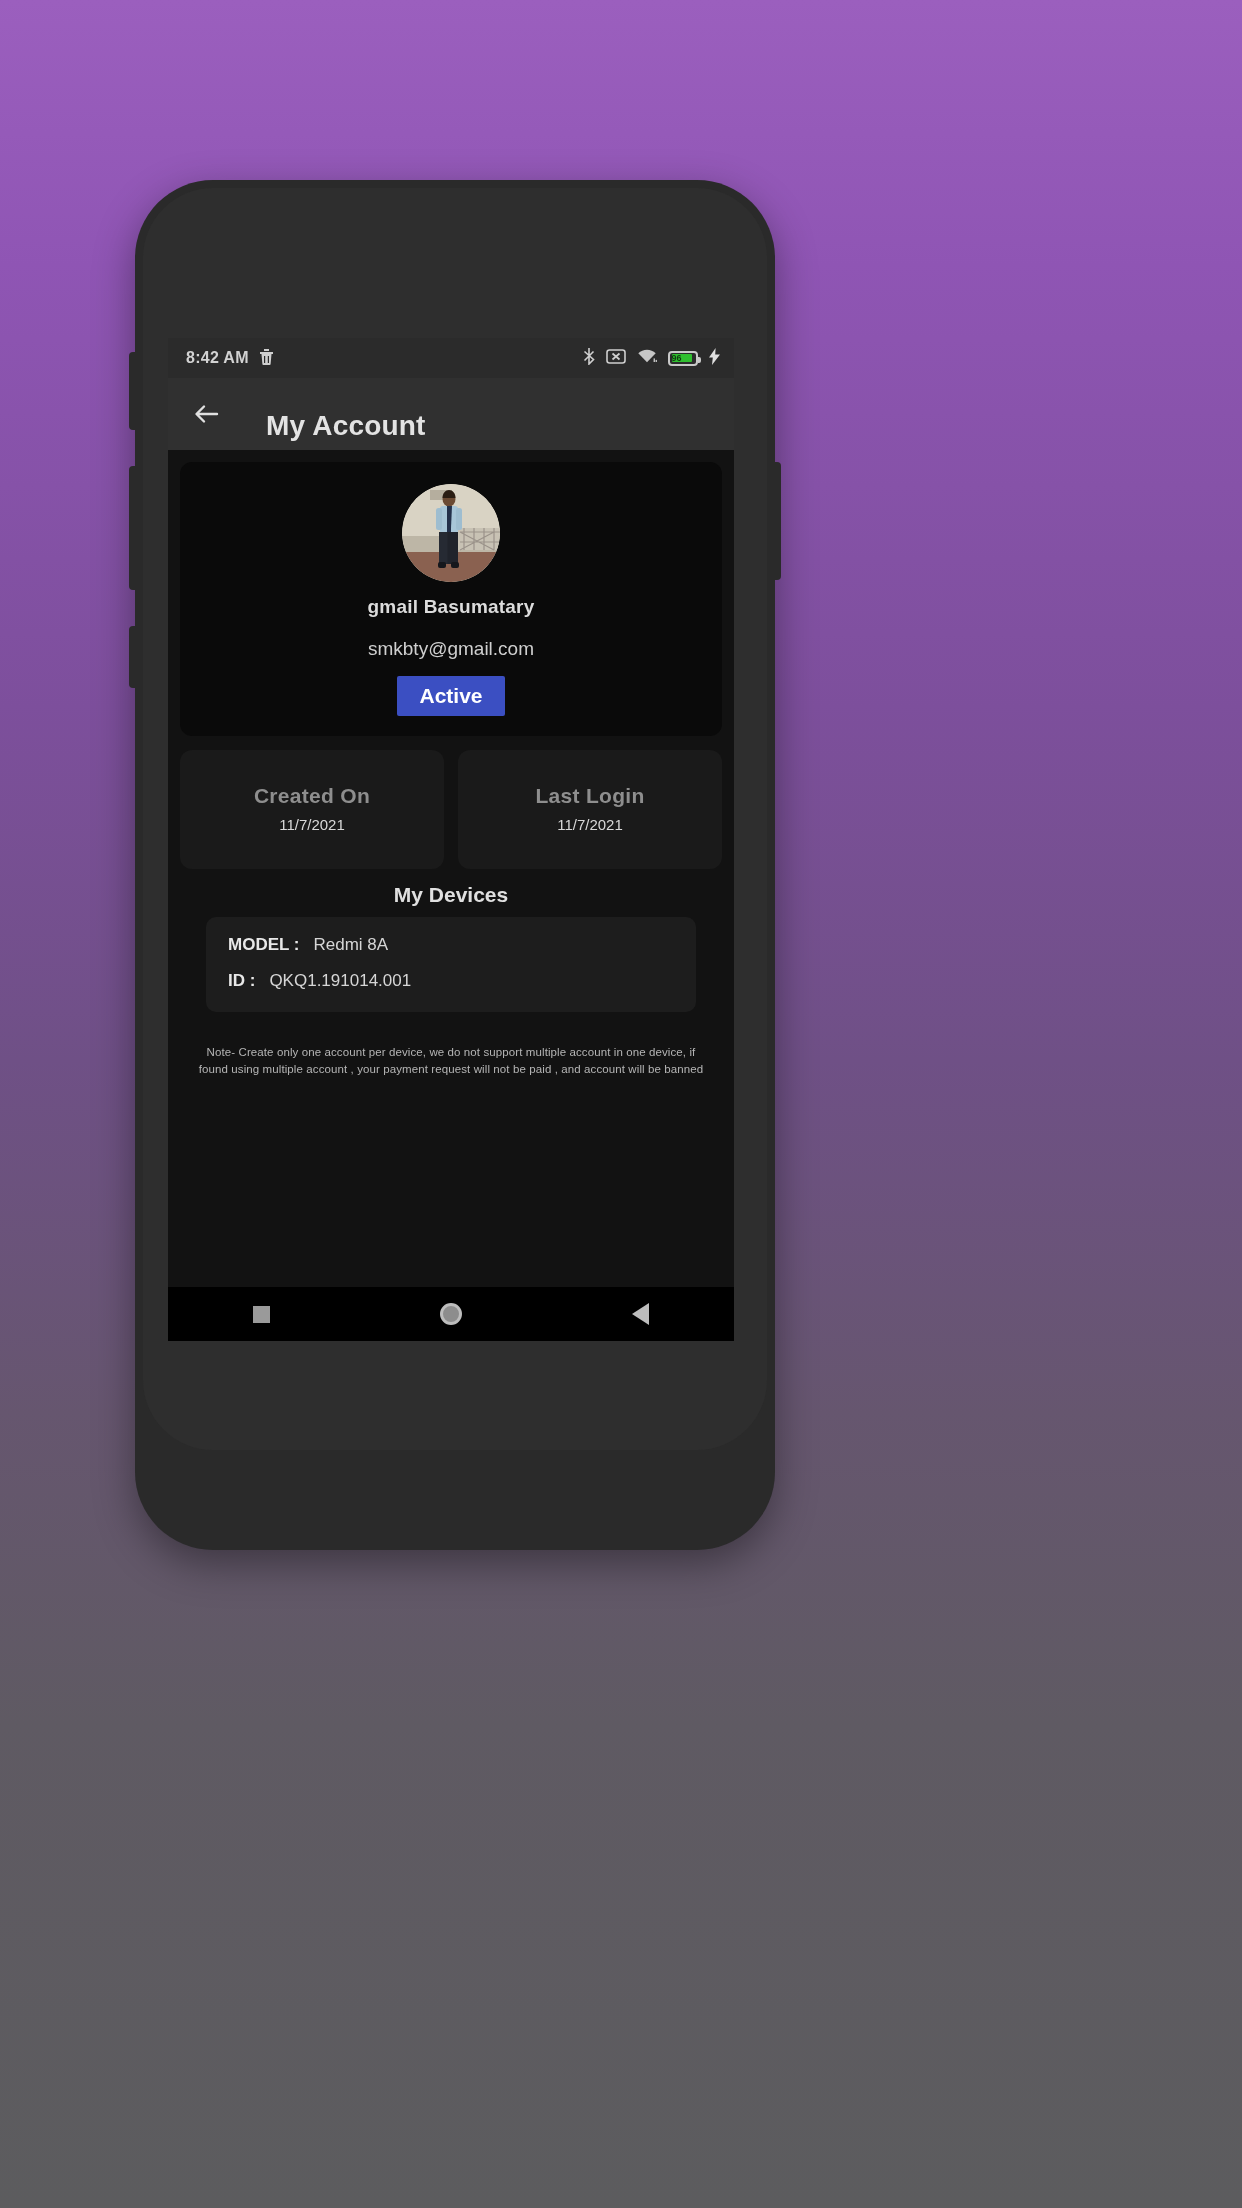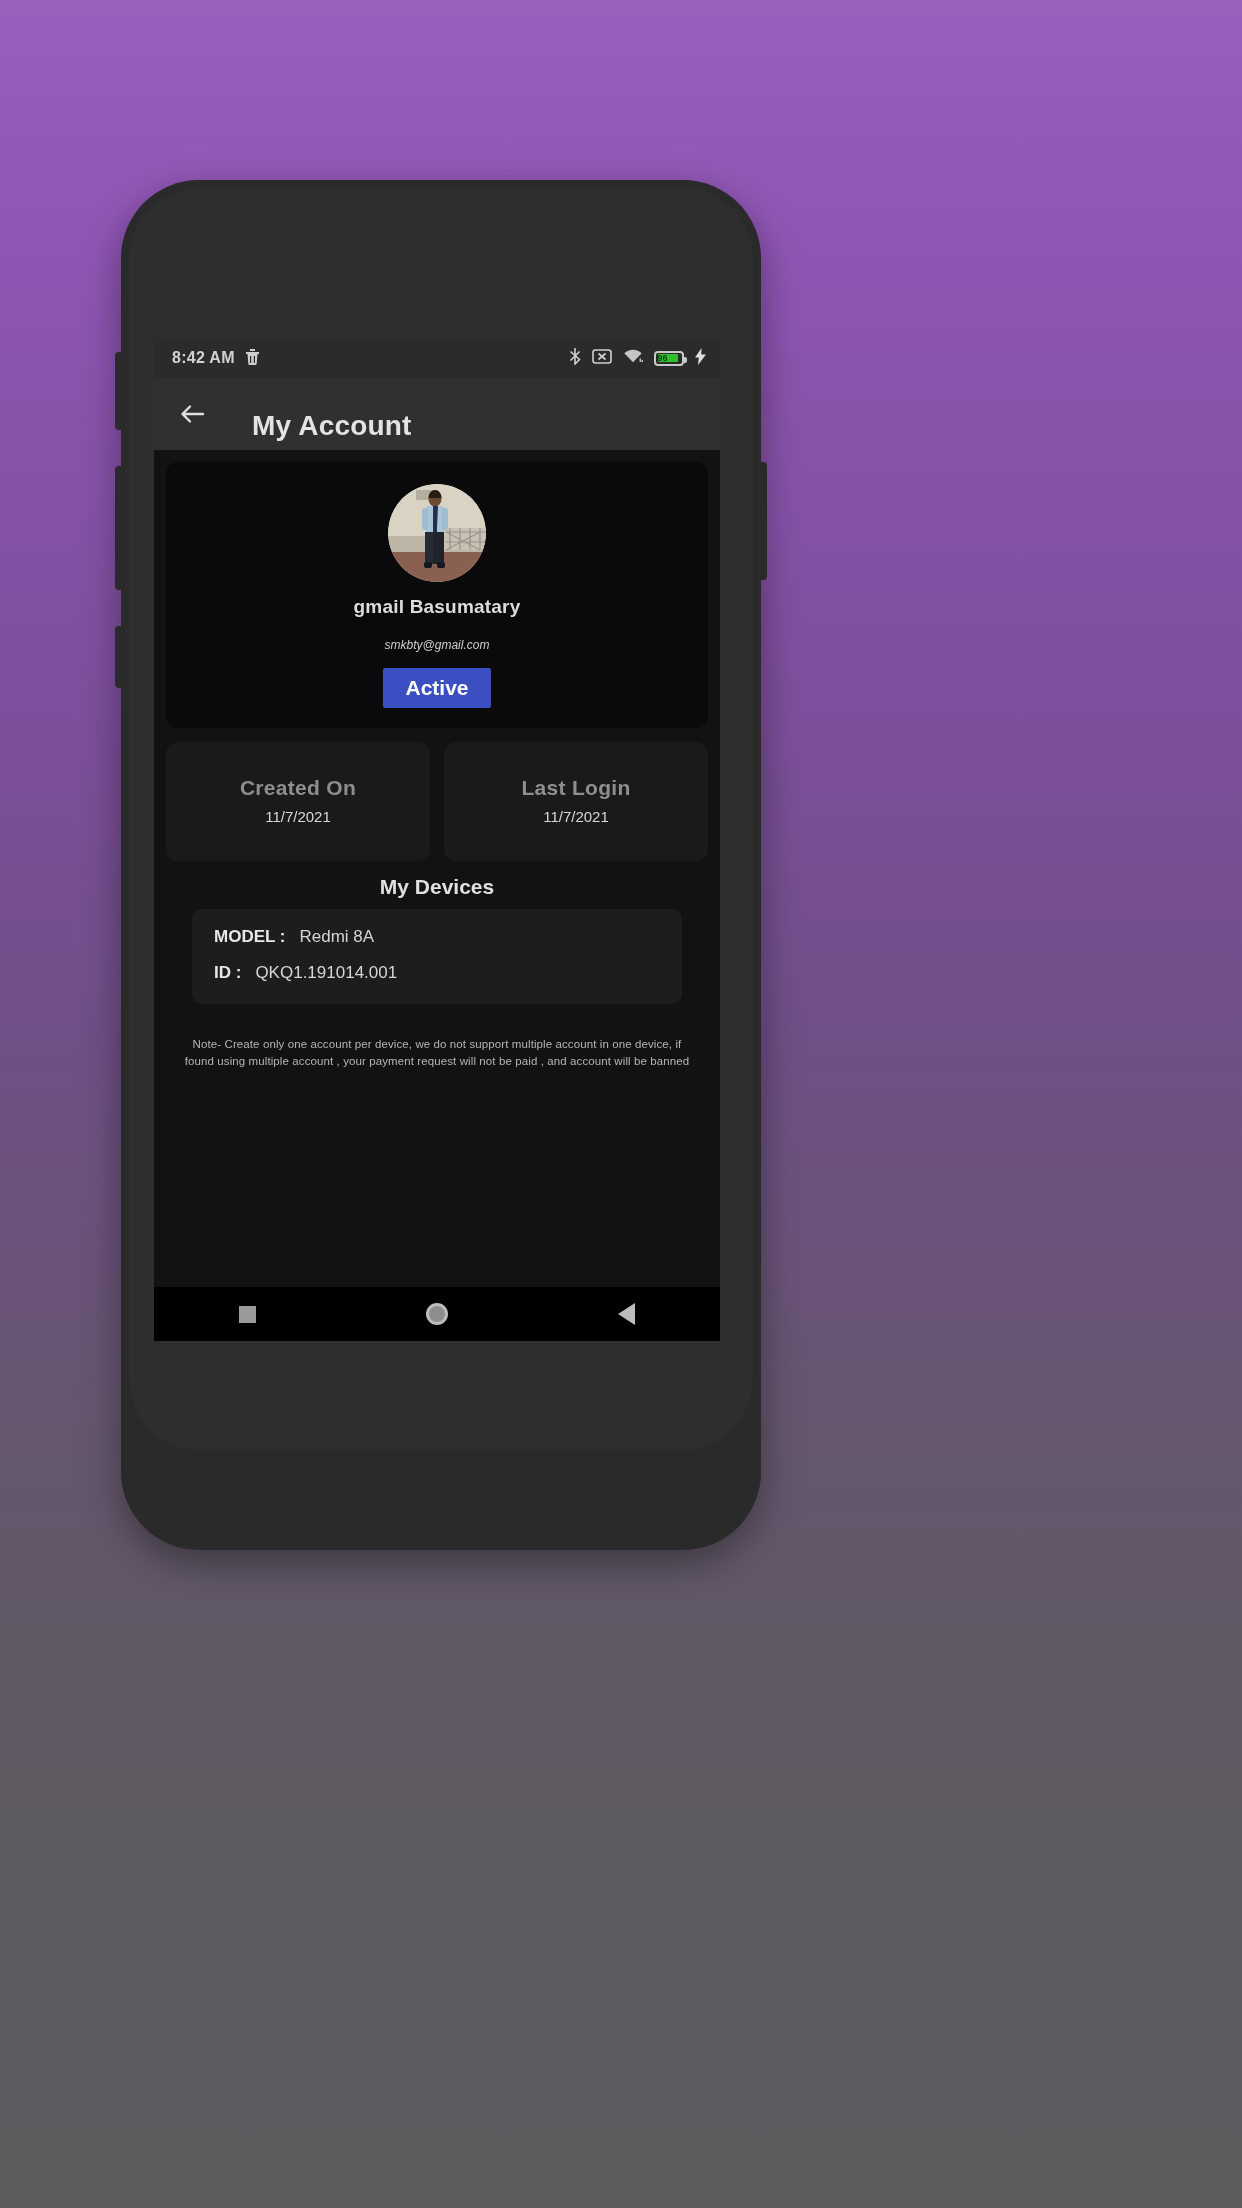--- a/index.html
+++ b/index.html
@@ -5,21 +5,21 @@
   * { margin:0; padding:0; box-sizing:border-box; }
   html, body { width:1242px; height:2208px; overflow:hidden; }
   body {
     font-family:"Liberation Sans", sans-serif;
     background:linear-gradient(180deg,#9b5fbe 0%,#8f55b4 12%,#7d4f9c 32%,#6f5086 48%,#66566f 64%,#5f5a63 78%,#5c5c5e 100%);
     position:relative;
   }
 
   
   .phone {
-    position:absolute; left:121px; top:180px;
+    position:absolute; left:135px; top:180px;
     width:640px; height:1370px;
     background:#2a2a2a;
     border-radius:78px;
     box-shadow:0 14px 40px rgba(0,0,0,.38);
   }
   .phone-inner {
     position:absolute; left:8px; top:8px;
     width:624px; height:1262px;
     background:#2e2e2e;
     border-radius:70px;
@@ -85,21 +85,21 @@
     margin-bottom:14px;
   }
   .avatar {
     width:98px; height:98px; border-radius:50%;
     margin:0 auto 14px; overflow:hidden;
     background:#4a4a46; position:relative;
   }
   .avatar svg { display:block; width:100%; height:100%; }
 
   .profile-name { color:#dcdcdc; font-size:19px; font-weight:bold; letter-spacing:.2px; }
-  .profile-email { color:#cfcfcf; font-size:12px; font-style:italic; margin-top:20px; }
+  .profile-email { color:#cfcfcf; font-size:19px; margin-top:20px; }
   .status-chip {
     display:inline-block; margin-top:16px;
     background:#3b4fc2; color:#ffffff;
     font-size:21px; font-weight:bold;
     padding:8px 22px; border-radius:2px;
   }
 
   .stat-row { display:flex; gap:14px; margin-bottom:14px; }
   .stat-card {
     flex:1; background:#1a1a1a; border-radius:12px;

